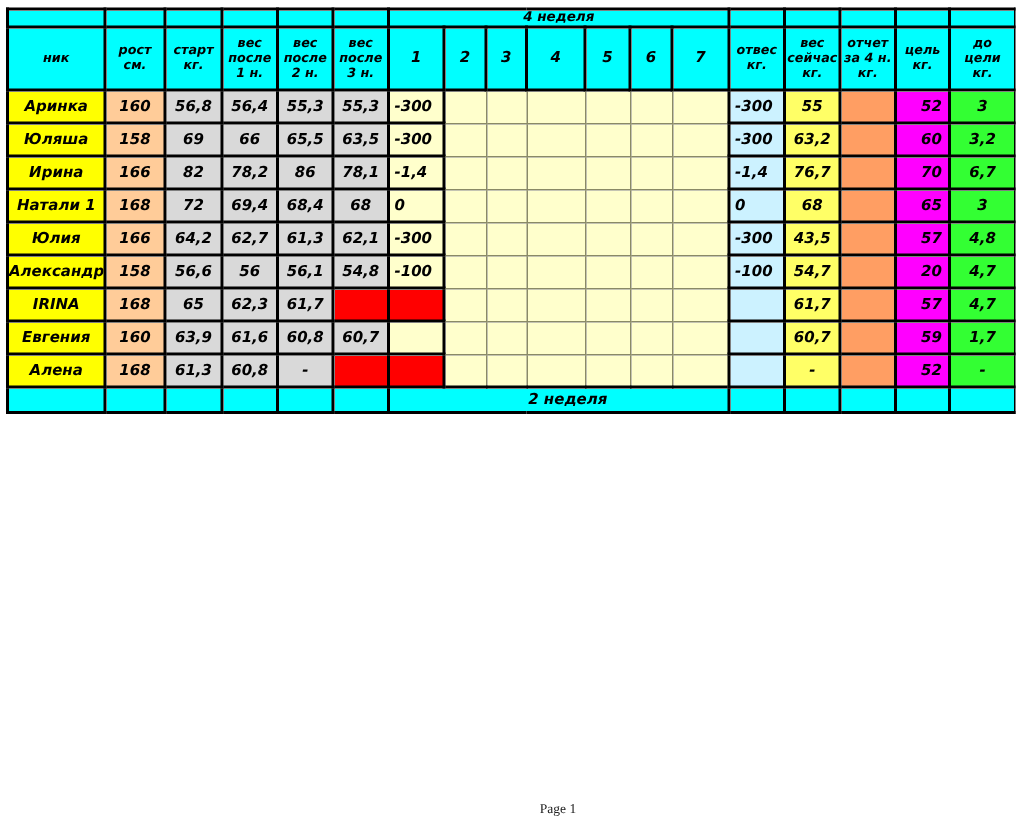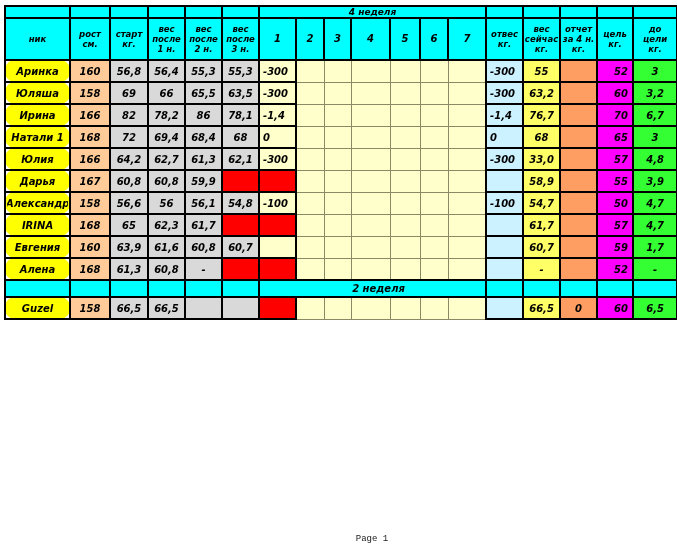--- a/index.html
+++ b/index.html
@@ -17,34 +17,34 @@
     font-family:"DejaVu Sans",sans-serif;
     font-style:italic;font-weight:bold;
     font-size:10px;color:#000;text-align:center;
     height:20px;white-space:nowrap;
   }
   tr.banner td{height:10px;font-size:9px;line-height:10px;}
   tr.hdr td{height:40px;font-size:8.5px;line-height:10px;white-space:pre-line;}
   tr.hdr td.dayhd{font-size:10px;}
   tr.sep td{height:15px;padding-left:12px;}
   .c-hdr{background:var(--header);text-align:center;}
-  .c-name{background:var(--name);border-radius:10px;}
+  .c-name{background:var(--name);}
   .c-height{background:var(--height);}
   .c-val{background:var(--value);}
   .c-day1{background:var(--week);text-align:left;padding-left:3px;}
   .c-wk{background:var(--week);border:1px solid #8a8a66;}
   .c-loss{background:var(--loss);text-align:left;padding-left:3px;}
   .c-cur{background:var(--current);}
   .c-rep{background:var(--report);}
   .c-goal{background:var(--goal);padding-left:12px;}
   .c-tg{background:var(--togoal);}
   td.red{background:var(--red);}
   .footer{
     position:absolute;top:534px;left:337px;width:70px;text-align:center;
-    font-family:Liberation Mono, monospace;font-size:9px;color:#222;
+    font-family:Liberation Serif, serif;font-size:9px;color:#222;
   }
 </style>
 </head>
 <body>
 
 <div class="sheet">
   <table>
     <colgroup>
       <col style="width:65px">
         <col style="width:40px">
@@ -206,63 +206,43 @@
           <td class="c-val">61,3</td>
           <td class="c-val">62,1</td>
           <td class="c-day1">-300</td>
           <td class="c-wk"></td>
           <td class="c-wk"></td>
           <td class="c-wk"></td>
           <td class="c-wk"></td>
           <td class="c-wk"></td>
           <td class="c-wk"></td>
           <td class="c-loss">-300</td>
-          <td class="c-cur">33,0</td>
+          <td class="c-cur">43,5</td>
           <td class="c-rep"></td>
           <td class="c-goal">57</td>
           <td class="c-tg">4,8</td>
-        </tr>
-        <tr>
-          <td class="c-name">Дарья</td>
-          <td class="c-height">167</td>
-          <td class="c-val">60,8</td>
-          <td class="c-val">60,8</td>
-          <td class="c-val">59,9</td>
-          <td class="c-val red"></td>
-          <td class="c-day1 red"></td>
-          <td class="c-wk"></td>
-          <td class="c-wk"></td>
-          <td class="c-wk"></td>
-          <td class="c-wk"></td>
-          <td class="c-wk"></td>
-          <td class="c-wk"></td>
-          <td class="c-loss"></td>
-          <td class="c-cur">58,9</td>
-          <td class="c-rep"></td>
-          <td class="c-goal">55</td>
-          <td class="c-tg">3,9</td>
         </tr>
         <tr>
           <td class="c-name">Александра</td>
           <td class="c-height">158</td>
           <td class="c-val">56,6</td>
           <td class="c-val">56</td>
           <td class="c-val">56,1</td>
           <td class="c-val">54,8</td>
           <td class="c-day1">-100</td>
           <td class="c-wk"></td>
           <td class="c-wk"></td>
           <td class="c-wk"></td>
           <td class="c-wk"></td>
           <td class="c-wk"></td>
           <td class="c-wk"></td>
           <td class="c-loss">-100</td>
           <td class="c-cur">54,7</td>
           <td class="c-rep"></td>
-          <td class="c-goal">50</td>
+          <td class="c-goal">20</td>
           <td class="c-tg">4,7</td>
         </tr>
         <tr>
           <td class="c-name">IRINA</td>
           <td class="c-height">168</td>
           <td class="c-val">65</td>
           <td class="c-val">62,3</td>
           <td class="c-val">61,7</td>
           <td class="c-val red"></td>
           <td class="c-day1 red"></td>
@@ -325,37 +305,17 @@
           <td class="c-hdr"></td>
           <td class="c-hdr"></td>
           <td class="c-hdr"></td>
           <td class="c-hdr" colspan="7">2 неделя</td>
           <td class="c-hdr"></td>
           <td class="c-hdr"></td>
           <td class="c-hdr"></td>
           <td class="c-hdr"></td>
           <td class="c-hdr"></td>
         </tr>
-        <tr>
-          <td class="c-name">Guzel</td>
-          <td class="c-height">158</td>
-          <td class="c-val">66,5</td>
-          <td class="c-val">66,5</td>
-          <td class="c-val"></td>
-          <td class="c-val"></td>
-          <td class="c-day1 red"></td>
-          <td class="c-wk"></td>
-          <td class="c-wk"></td>
-          <td class="c-wk"></td>
-          <td class="c-wk"></td>
-          <td class="c-wk"></td>
-          <td class="c-wk"></td>
-          <td class="c-loss"></td>
-          <td class="c-cur">66,5</td>
-          <td class="c-rep">0</td>
-          <td class="c-goal">60</td>
-          <td class="c-tg">6,5</td>
-        </tr>
       </tbody>
   </table>
 </div>
 
 <div class="footer">Page 1</div>
 
 </body></html>

